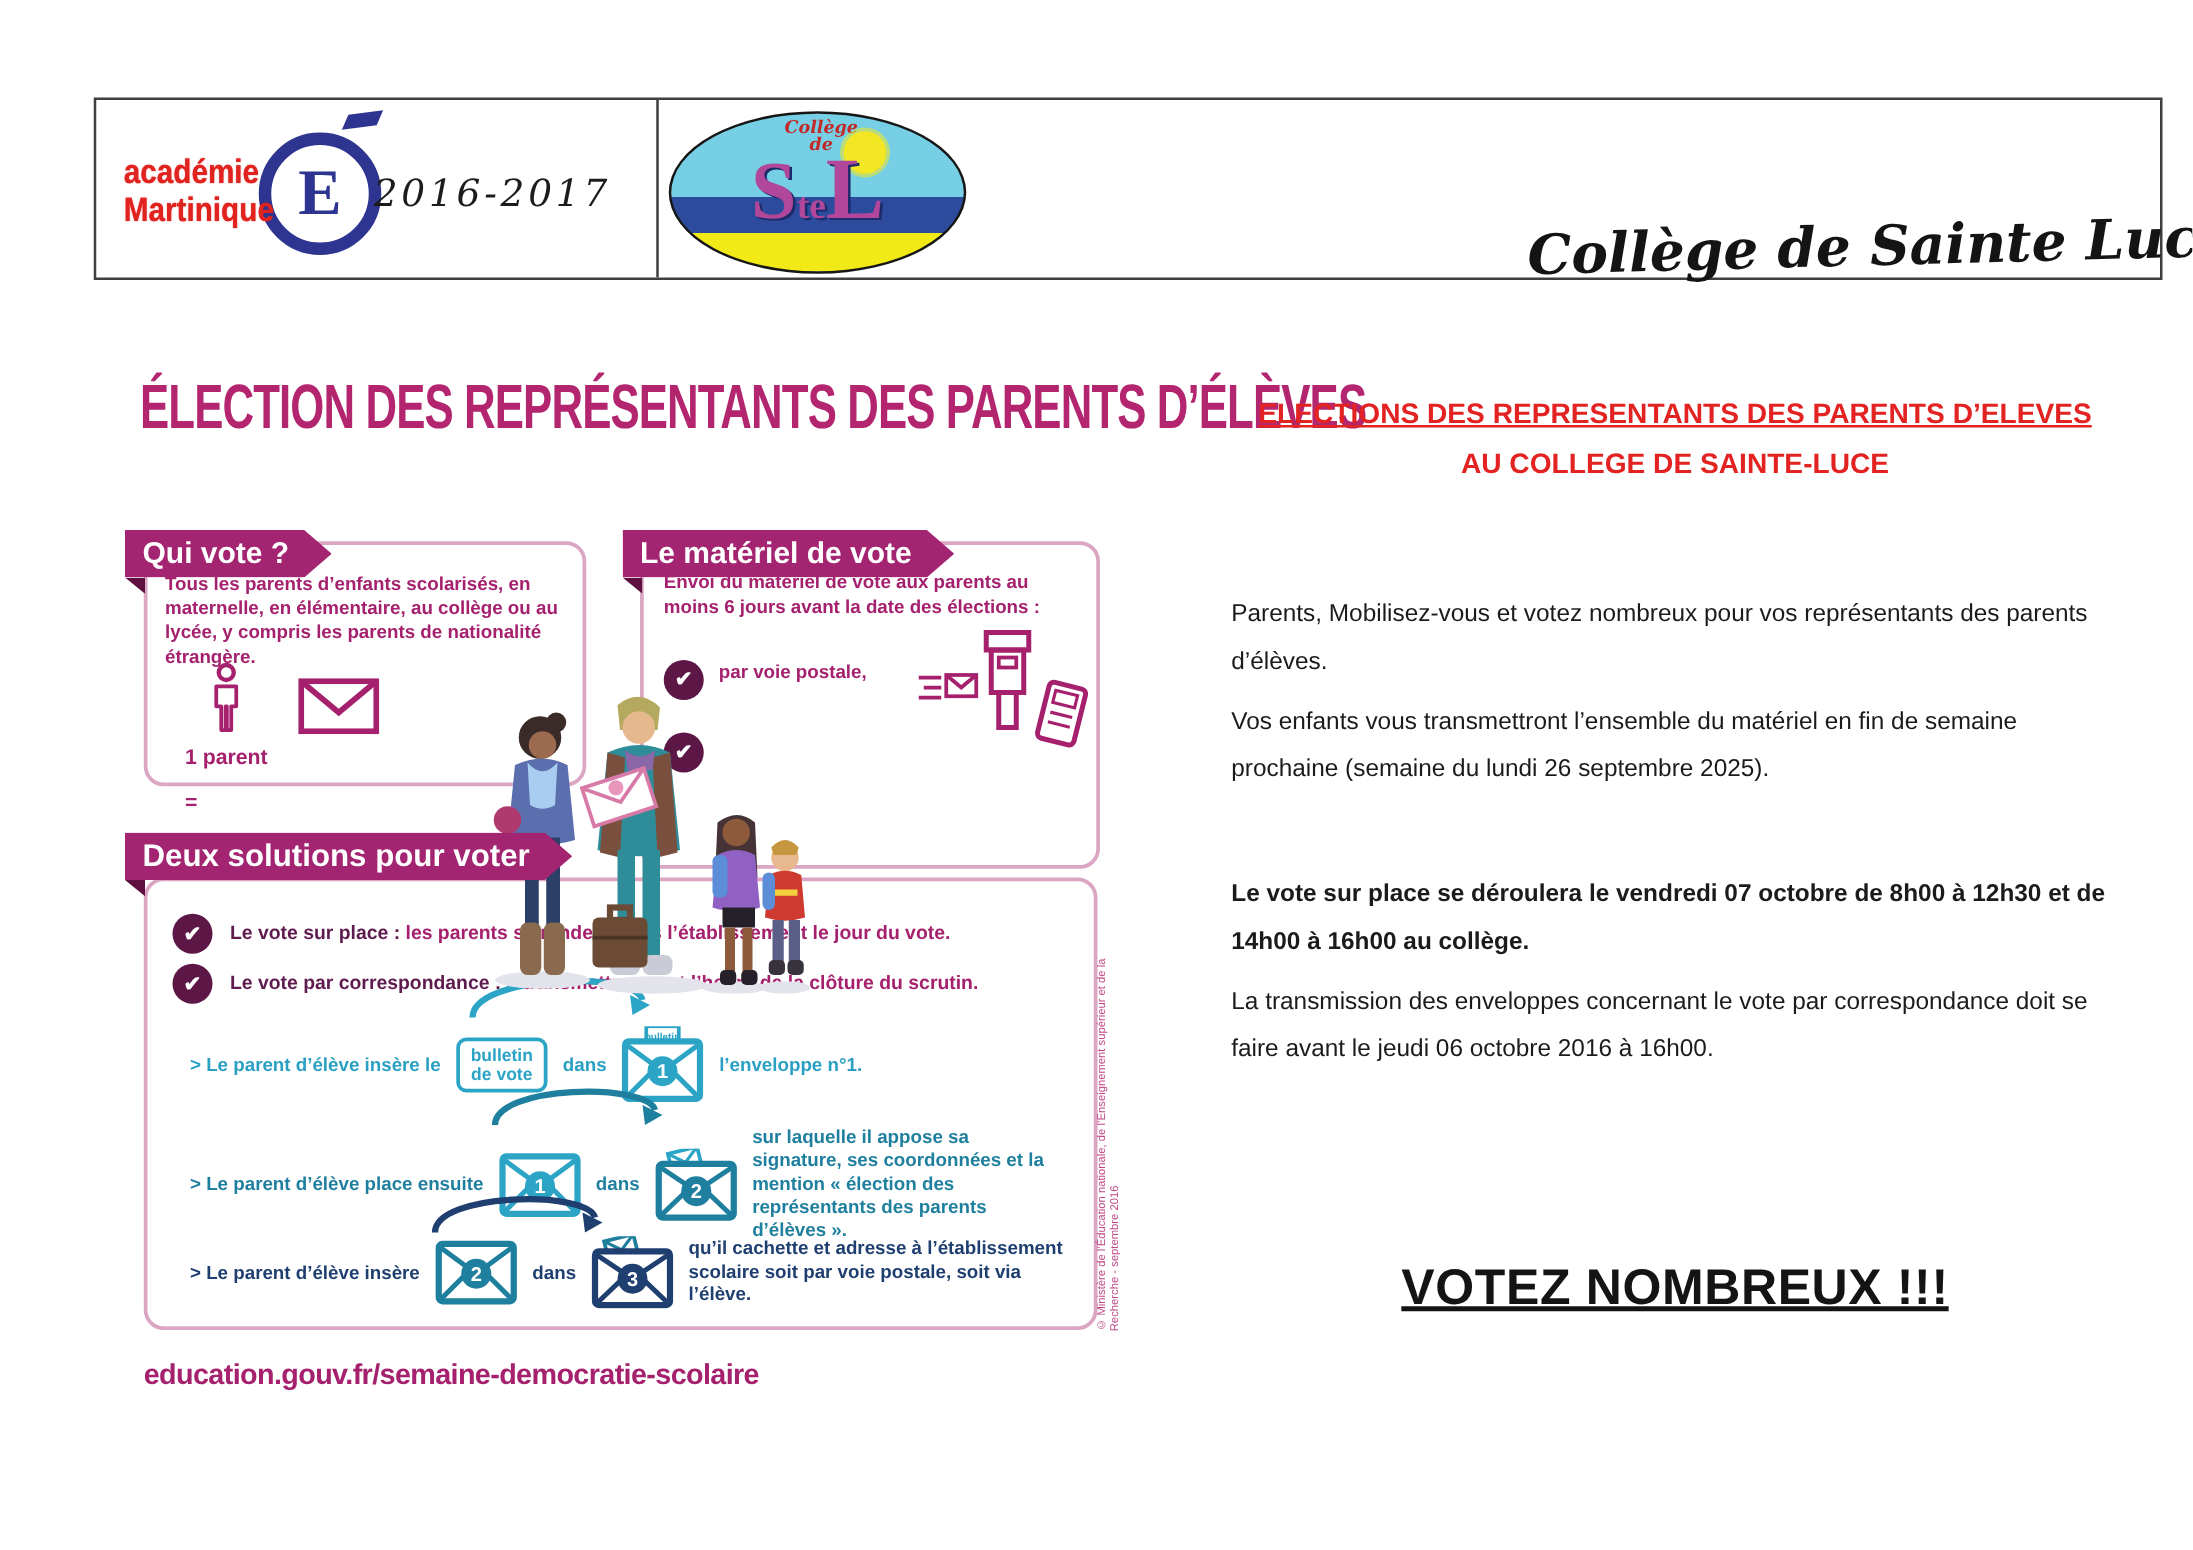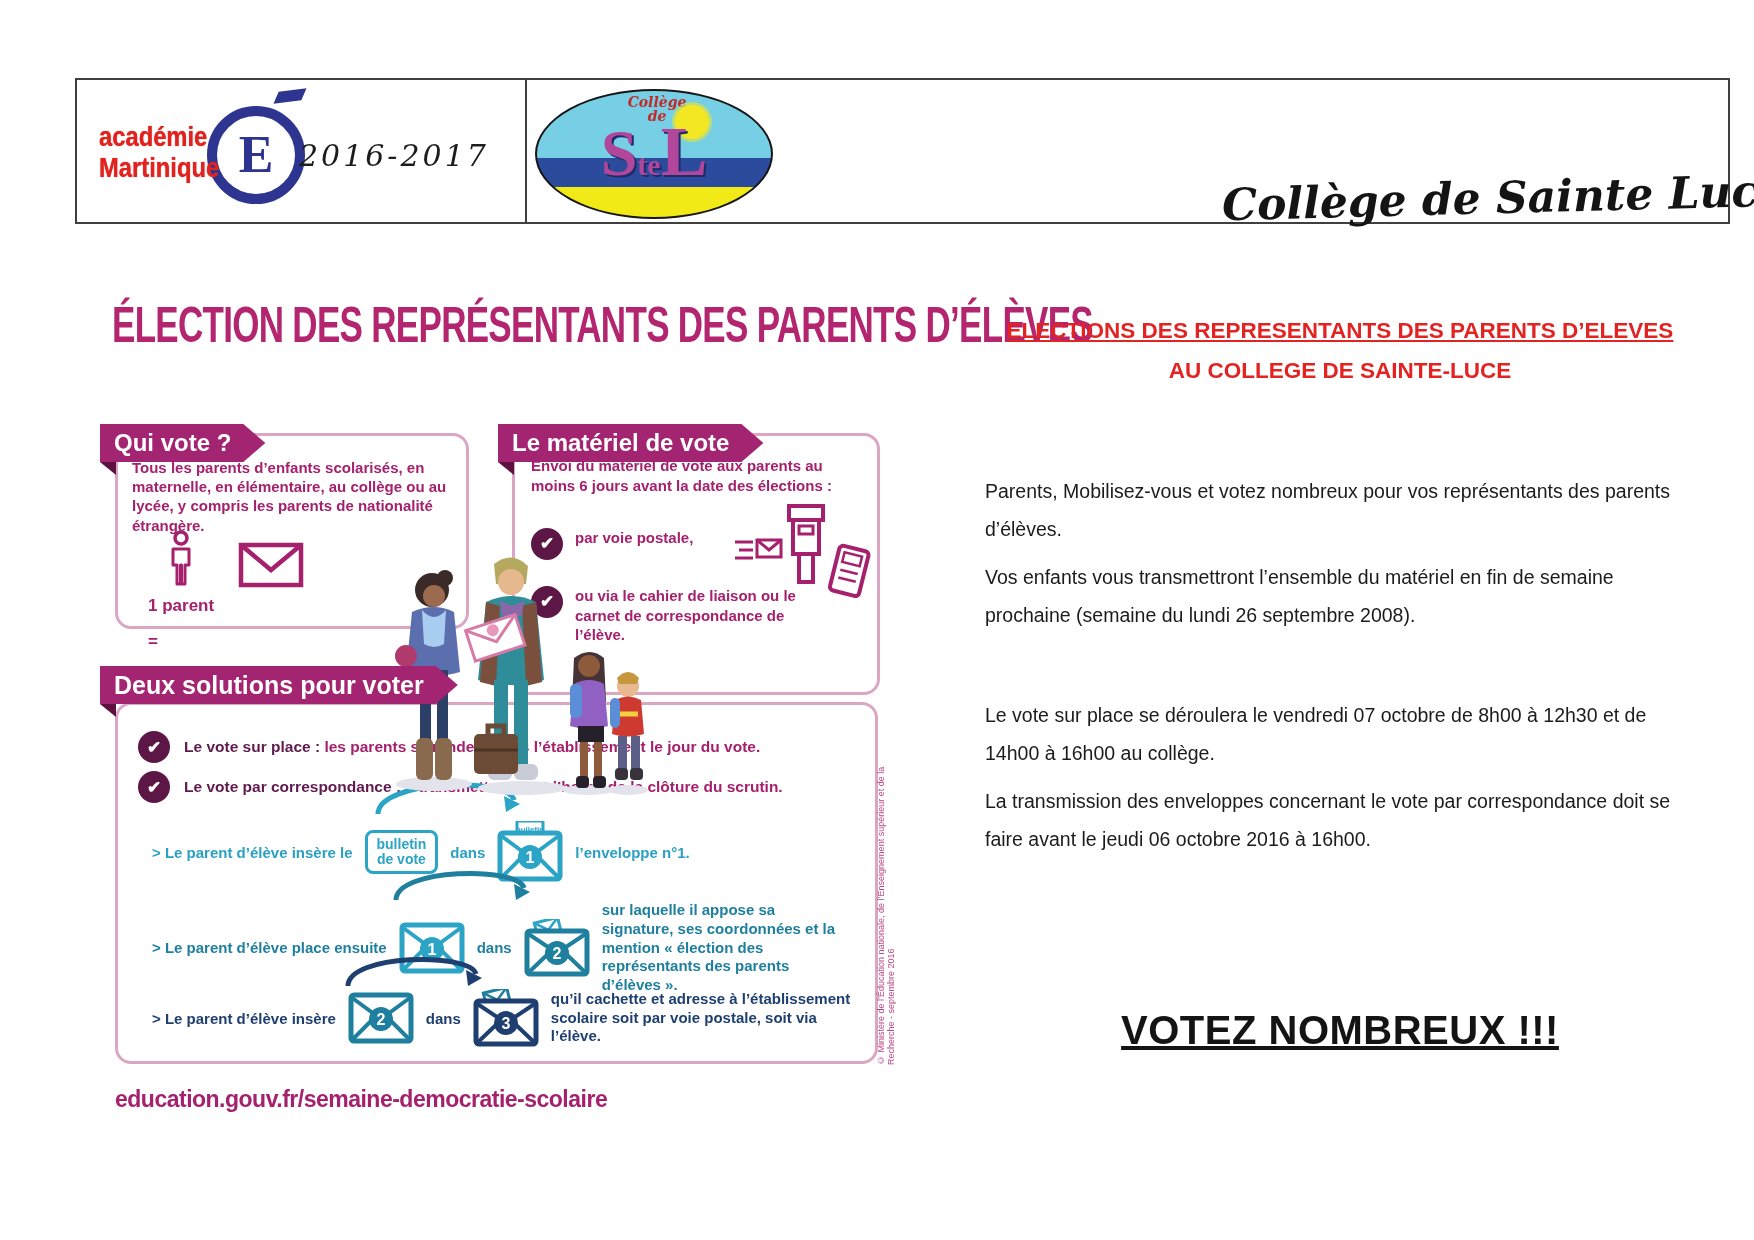--- a/index.html
+++ b/index.html
@@ -101,21 +101,21 @@
 
   
   .rc-head{position:absolute;left:965px;top:318px;width:750px;text-align:center;color:#e32222;
            font-weight:bold;font-size:22.5px;}
   .rc-head .u{text-decoration:underline;}
   .rc-head2{position:absolute;left:965px;top:358px;width:750px;text-align:center;color:#e32222;
             font-weight:bold;font-size:22.5px;}
   .rc-p{position:absolute;left:985px;width:716px;font-size:19.5px;color:#1b1b1b;line-height:38px;}
   .rc-p1{top:472px;}
   .rc-p2{top:558px;}
-  .rc-p3{top:696px;}
+  .rc-p3{top:696px;font-weight:bold;}
   .rc-p4{top:782px;}
   .rc-cta{position:absolute;left:965px;top:1008px;width:750px;text-align:center;color:#141414;
           font-weight:bold;font-size:40px;text-decoration:underline;letter-spacing:0.5px;}
 </style>
 </head>
 <body>
 
 <div class="page">
 
   <div class="header-box">
@@ -172,21 +172,20 @@
   <div class="ribbon-fold fold-quivote"></div>
 
   <div class="info-box box-materiel">
     <div class="mat-intro">Envoi du matériel de vote aux parents au moins 6 jours avant la date des élections :</div>
     <div class="mat-row mat-row1">
       <span class="check">✔</span>
       <span>par voie postale,</span>
     </div>
     <div class="mat-row mat-row2">
       <span class="check">✔</span>
-      <span>ou via le cahier de liaison ou le carnet de correspondance de l’élève.</span>
     </div>
     <svg class="mat-art" width="140" height="120" viewBox="0 0 140 120">
 
       <path d="M4 46 h18 M8 54 h14 M4 62 h18" stroke="#a5216e" stroke-width="3" fill="none"></path>
 
       <rect x="26" y="44" width="24" height="17" fill="#fff" stroke="#a5216e" stroke-width="3"></rect>
       <path d="M26 44 L38 54 L50 44" fill="none" stroke="#a5216e" stroke-width="3"></path>
 
       <rect x="58" y="10" width="34" height="14" fill="none" stroke="#a5216e" stroke-width="4"></rect>
       <rect x="62" y="24" width="26" height="34" fill="none" stroke="#a5216e" stroke-width="4"></rect>
@@ -351,19 +350,19 @@
   <div class="ribbon rb-solutions">Deux solutions pour voter</div>
   <div class="ribbon-fold fold-solutions"></div>
 
   <div class="info-url">education.gouv.fr/semaine-democratie-scolaire</div>
   <div class="copyright">© Ministère de l’Éducation nationale, de l’Enseignement supérieur et de la Recherche - septembre 2016</div>
 
   <div class="rc-head"><span class="u">ELECTIONS DES REPRESENTANTS DES PARENTS D’ELEVES</span></div>
   <div class="rc-head2"><span class="u">AU COLLEGE DE SAINTE-LUCE</span></div>
 
   <div class="rc-p rc-p1">Parents, Mobilisez-vous et votez nombreux pour vos représentants des parents d’élèves.</div>
-  <div class="rc-p rc-p2">Vos enfants vous transmettront l’ensemble du matériel en fin de semaine prochaine (semaine du lundi 26 septembre 2008).</div>
+  <div class="rc-p rc-p2">Vos enfants vous transmettront l’ensemble du matériel en fin de semaine prochaine (semaine du lundi 26 septembre 2025).</div>
   <div class="rc-p rc-p3">Le vote sur place se déroulera le vendredi 07 octobre de 8h00 à 12h30 et de 14h00 à 16h00 au collège.</div>
   <div class="rc-p rc-p4">La transmission des enveloppes concernant le vote par correspondance doit se faire avant le jeudi 06 octobre 2016 à 16h00.</div>
 
   <div class="rc-cta">VOTEZ NOMBREUX !!!</div>
 
 </div>
 
 </body></html>

